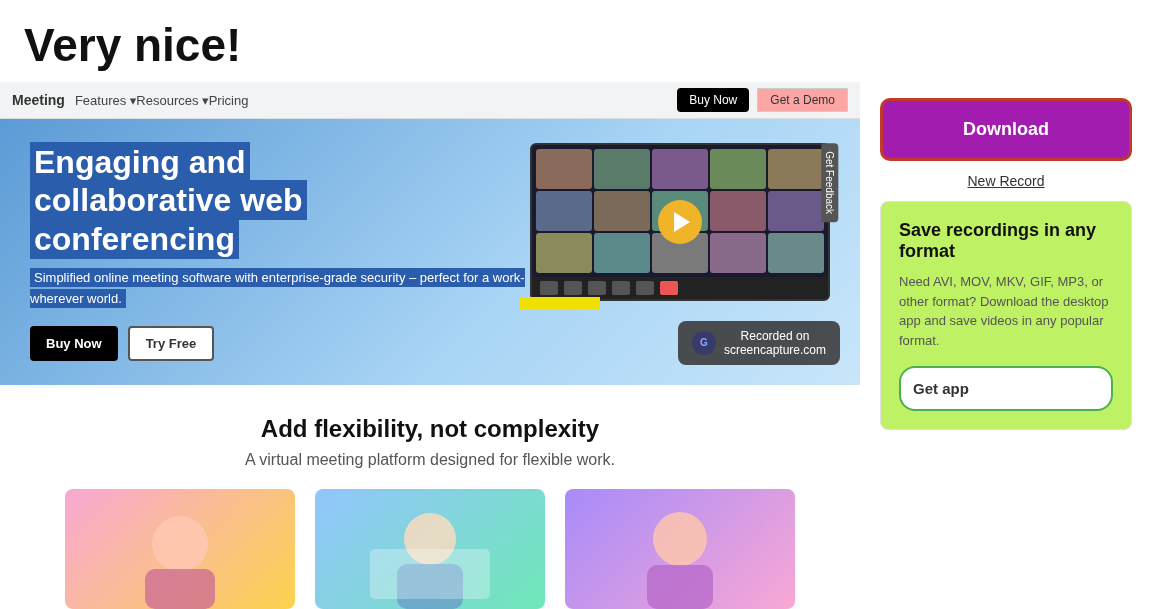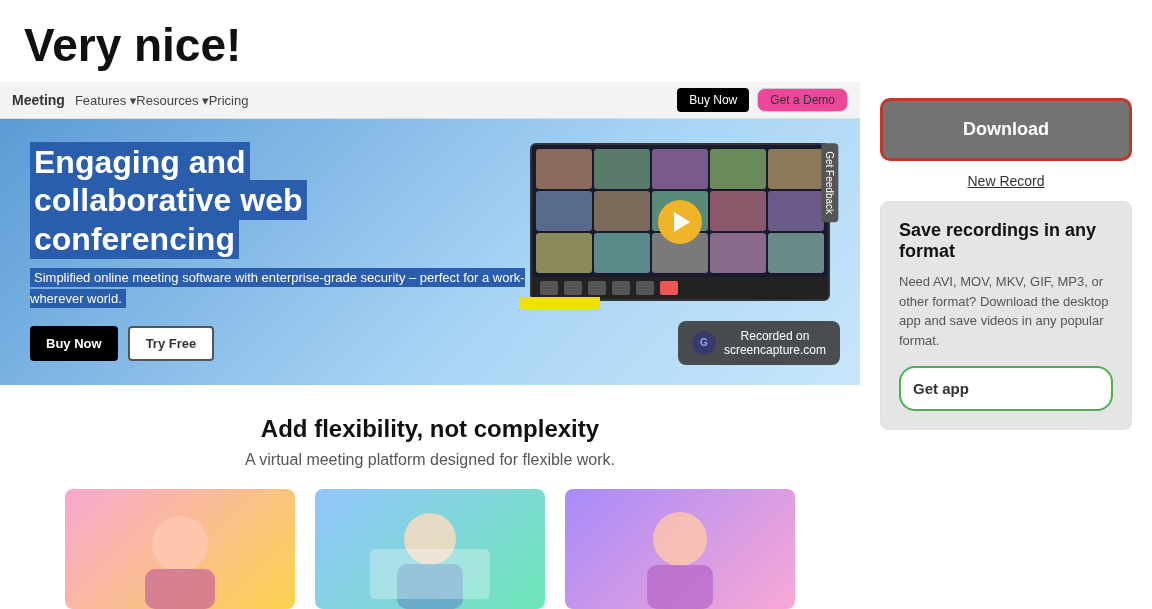--- a/index.html
+++ b/index.html
@@ -67,24 +67,24 @@
       background: #000;
       color: #fff;
       border: none;
       border-radius: 4px;
       padding: 4px 12px;
       font-size: 12px;
       cursor: pointer;
     }
 
     .btn-get-demo {
-      background: #ec4899;
+      background: #fca5a5;
       color: #333;
       border: 1px solid #ccc;
-      border-radius: 8px;
+      border-radius: 0;
       padding: 4px 12px;
       font-size: 12px;
       cursor: pointer;
     }
 
     
     .hero-section {
       background: linear-gradient(135deg, #5b9bd5 0%, #a8d4f5 60%, #c8e6fa 100%);
       min-height: 260px;
       display: flex;
@@ -329,42 +329,42 @@
     .right-panel {
       flex: 1;
       padding: 16px 20px;
       background: #fff;
       display: flex;
       flex-direction: column;
       gap: 12px;
     }
 
     .download-btn {
-      background: #737373;
+      background: #a21caf;
       color: #fff;
       font-size: 18px;
       font-weight: 600;
       border: 3px solid #c0392b;
       border-radius: 10px;
       padding: 18px;
       width: 100%;
       cursor: pointer;
       text-align: center;
     }
 
     .new-record-link {
       text-align: center;
       font-size: 14px;
       color: #333;
       text-decoration: underline;
       cursor: pointer;
     }
 
     .save-recordings-card {
-      background: #e5e5e5;
+      background: #bef264;
       border: 1px solid #e0e0e0;
       border-radius: 8px;
       padding: 18px;
     }
 
     .save-recordings-title {
       font-size: 18px;
       font-weight: 700;
       color: #111;
       margin-bottom: 10px;

